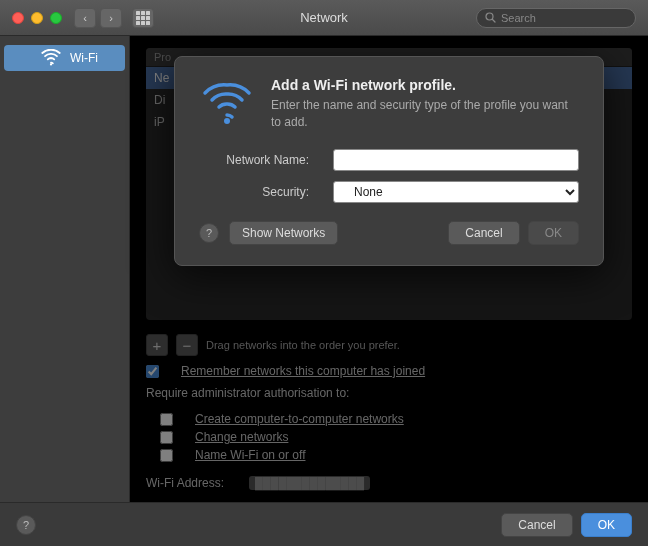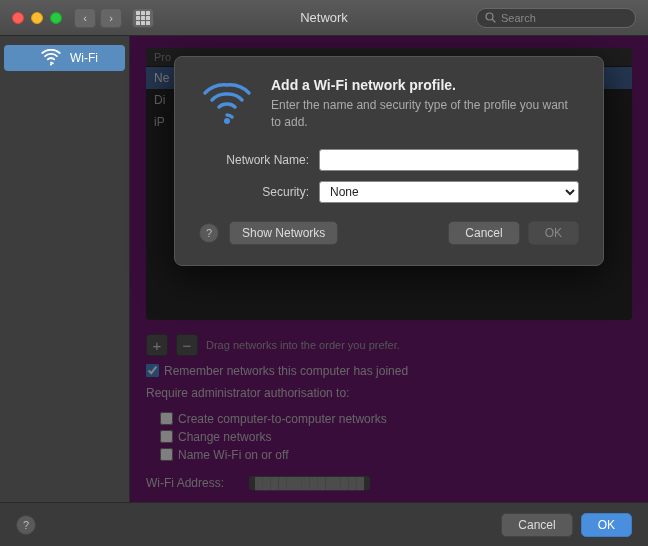--- a/index.html
+++ b/index.html
@@ -143,21 +143,21 @@
     }
     .wifi-icon-sm {
       width: 22px;
       height: 18px;
       flex-shrink: 0;
     }
 
     
     .right-panel {
       flex: 1;
-      background: #701a75;
+      background: #000000;
       display: flex;
       flex-direction: column;
       padding: 12px 16px;
       position: relative;
     }
 
     
     .network-list-area {
       flex: 1;
       background: #2b2b2b;
@@ -211,24 +211,25 @@
       font-size: 15px;
       line-height: 1;
     }
     .drag-text {
       font-size: 11px;
       color: #aaa;
     }
 
     .checkbox-row {
       display: flex;
-      align-items: flex-start;
-      gap: 5px;
-      font-size: 12px;
-      color: #ccc;
+      align-items: flex-end;
+      gap: 22px;
+      font-size: 12px;
+      color: #ccc;
+      text-decoration: underline;
     }
     .checkbox-row input[type=checkbox] {
       accent-color: #4a8fdd;
     }
     .require-text {
       font-size: 12px;
       color: #ccc;
       margin-bottom: 4px;
     }
     .sub-checkboxes {
@@ -335,21 +336,21 @@
       line-height: 1.4;
     }
     .modal-form {
       display: flex;
       flex-direction: column;
       gap: 10px;
     }
     .form-row {
       display: flex;
       align-items: center;
-      gap: 10px;
+      gap: 24px;
     }
     .form-label {
       font-size: 12px;
       color: #ccc;
       text-align: right;
       width: 110px;
       flex-shrink: 0;
     }
     .form-input {
       flex: 1;
@@ -361,21 +362,21 @@
       font-size: 12px;
       color: #222;
       outline: none;
     }
     .form-select {
       flex: 1;
       background: #fff;
       border: 1px solid #888;
       border-radius: 3px;
       height: 22px;
-      padding: 0 6px;
+      padding: 0 16px;
       font-size: 12px;
       color: #222;
       outline: none;
       appearance: auto;
     }
     .modal-footer {
       display: flex;
       align-items: center;
       margin-top: 18px;
       gap: 8px;

